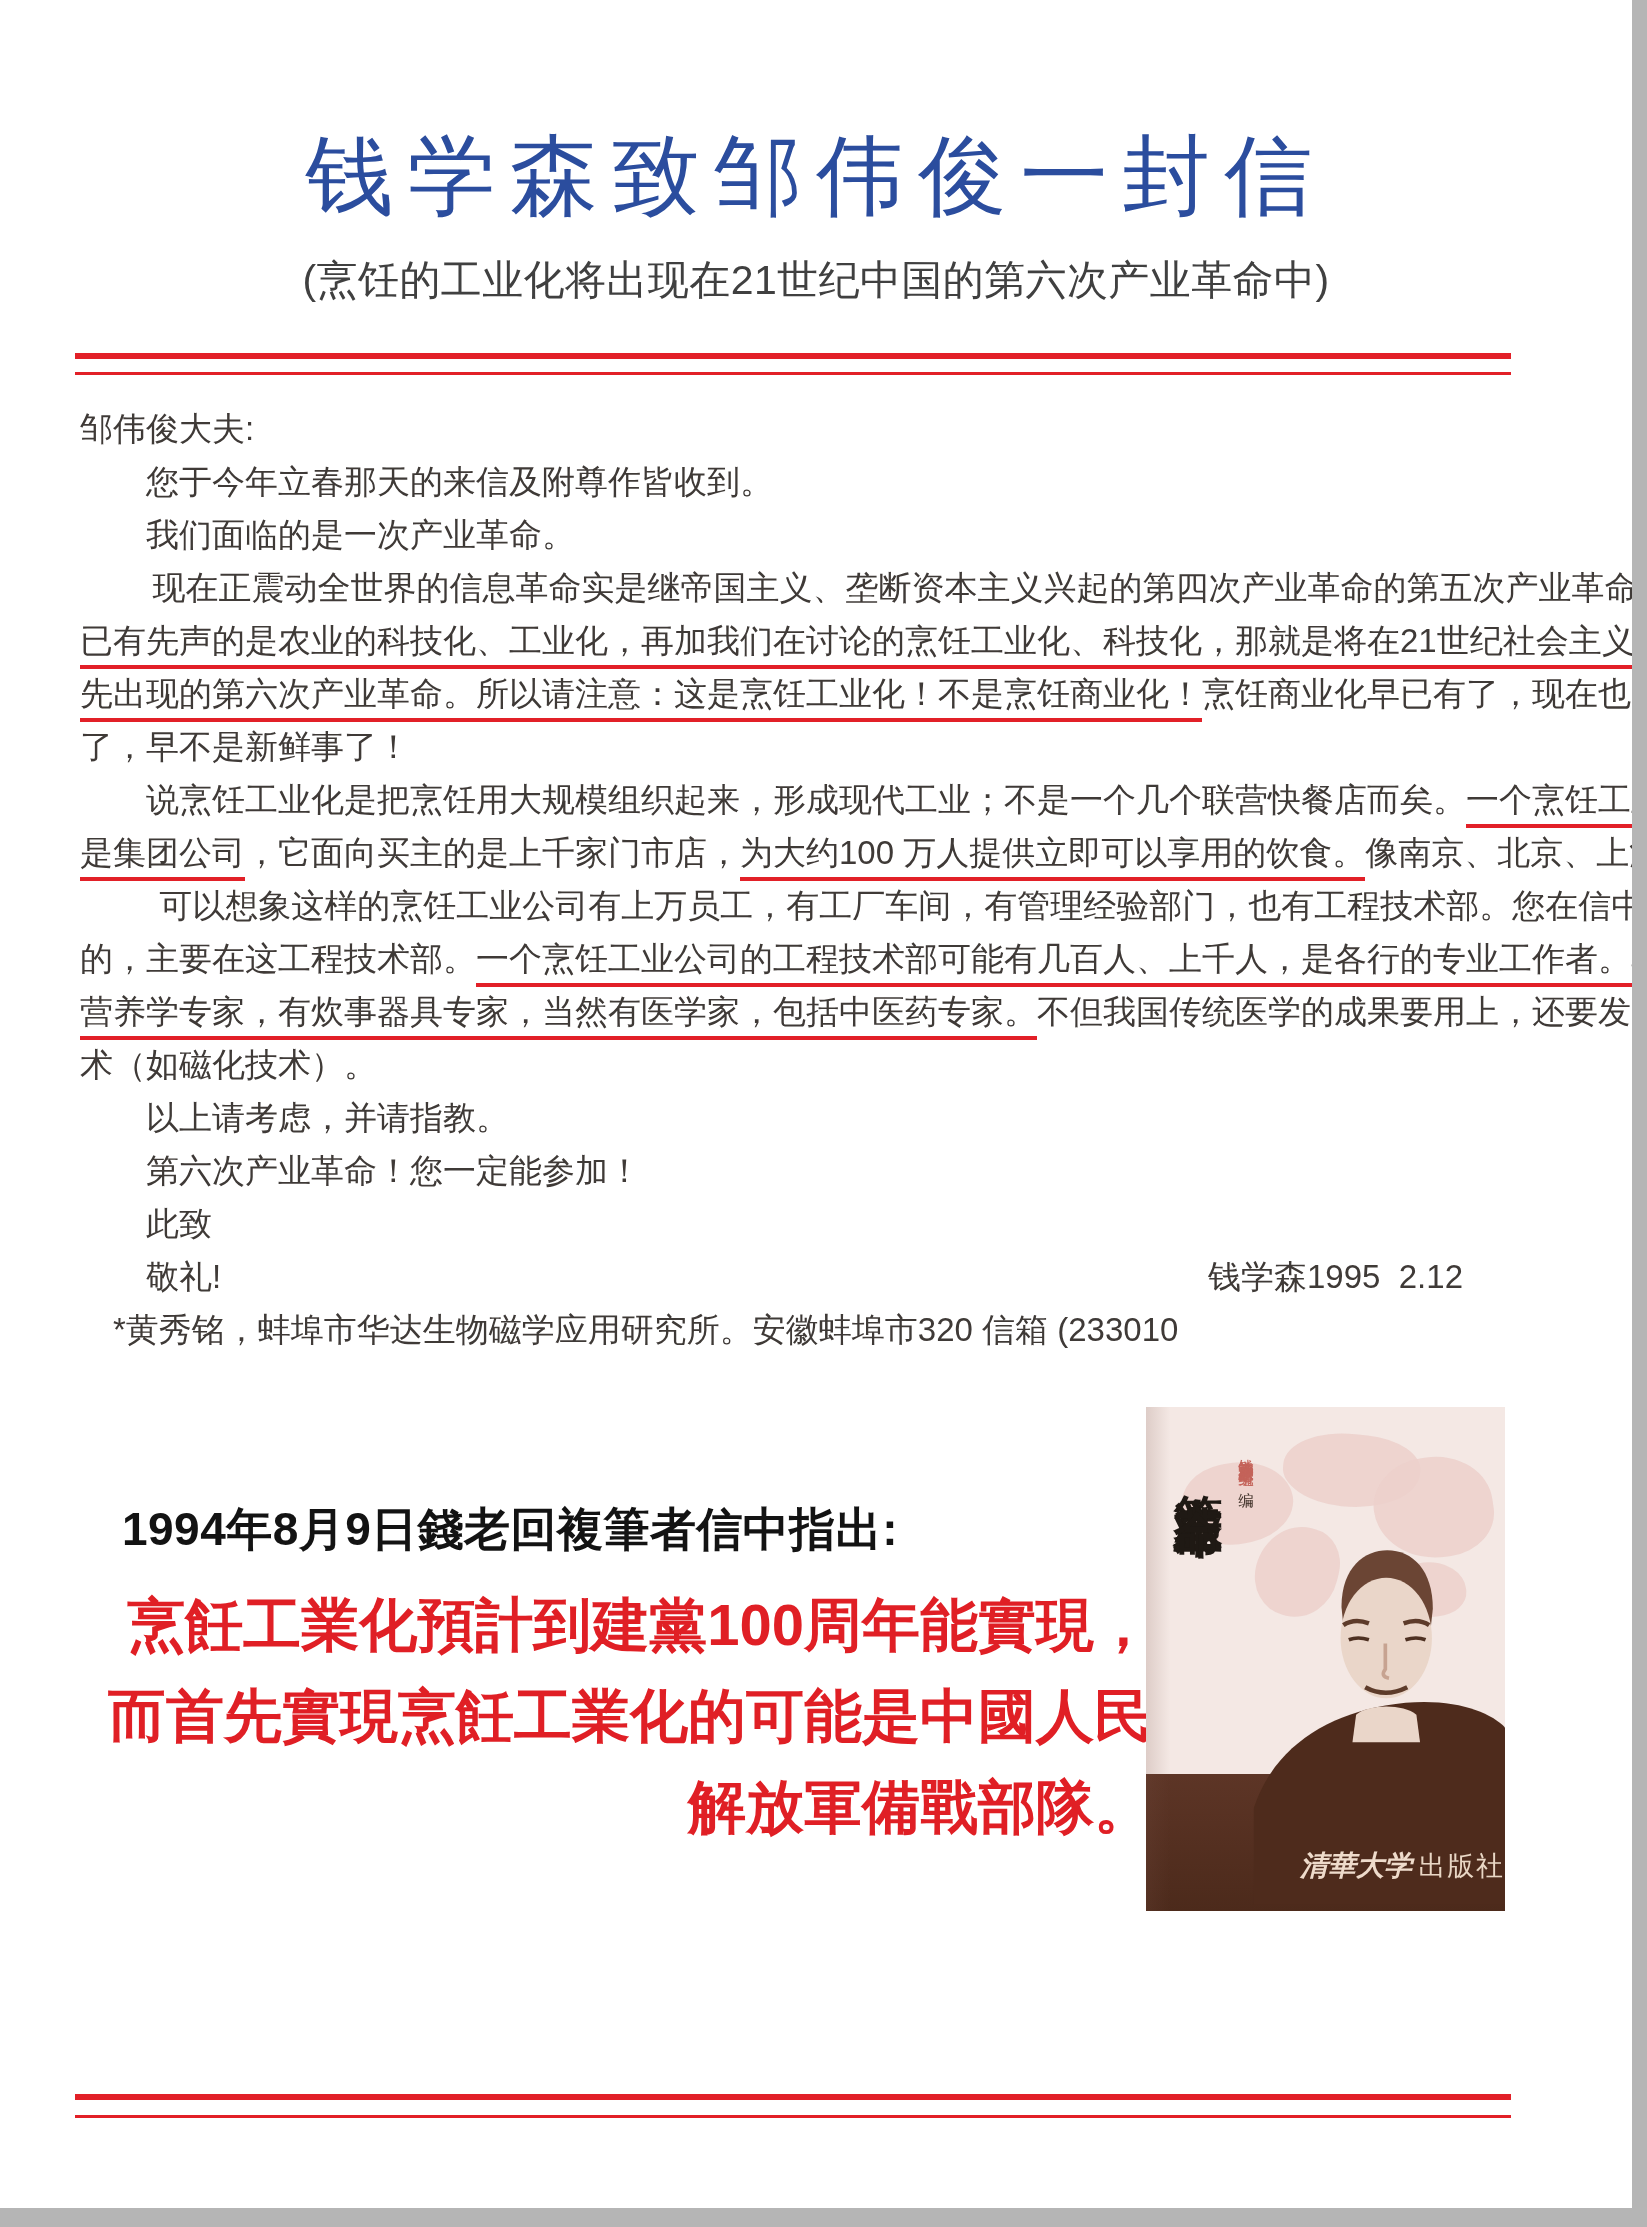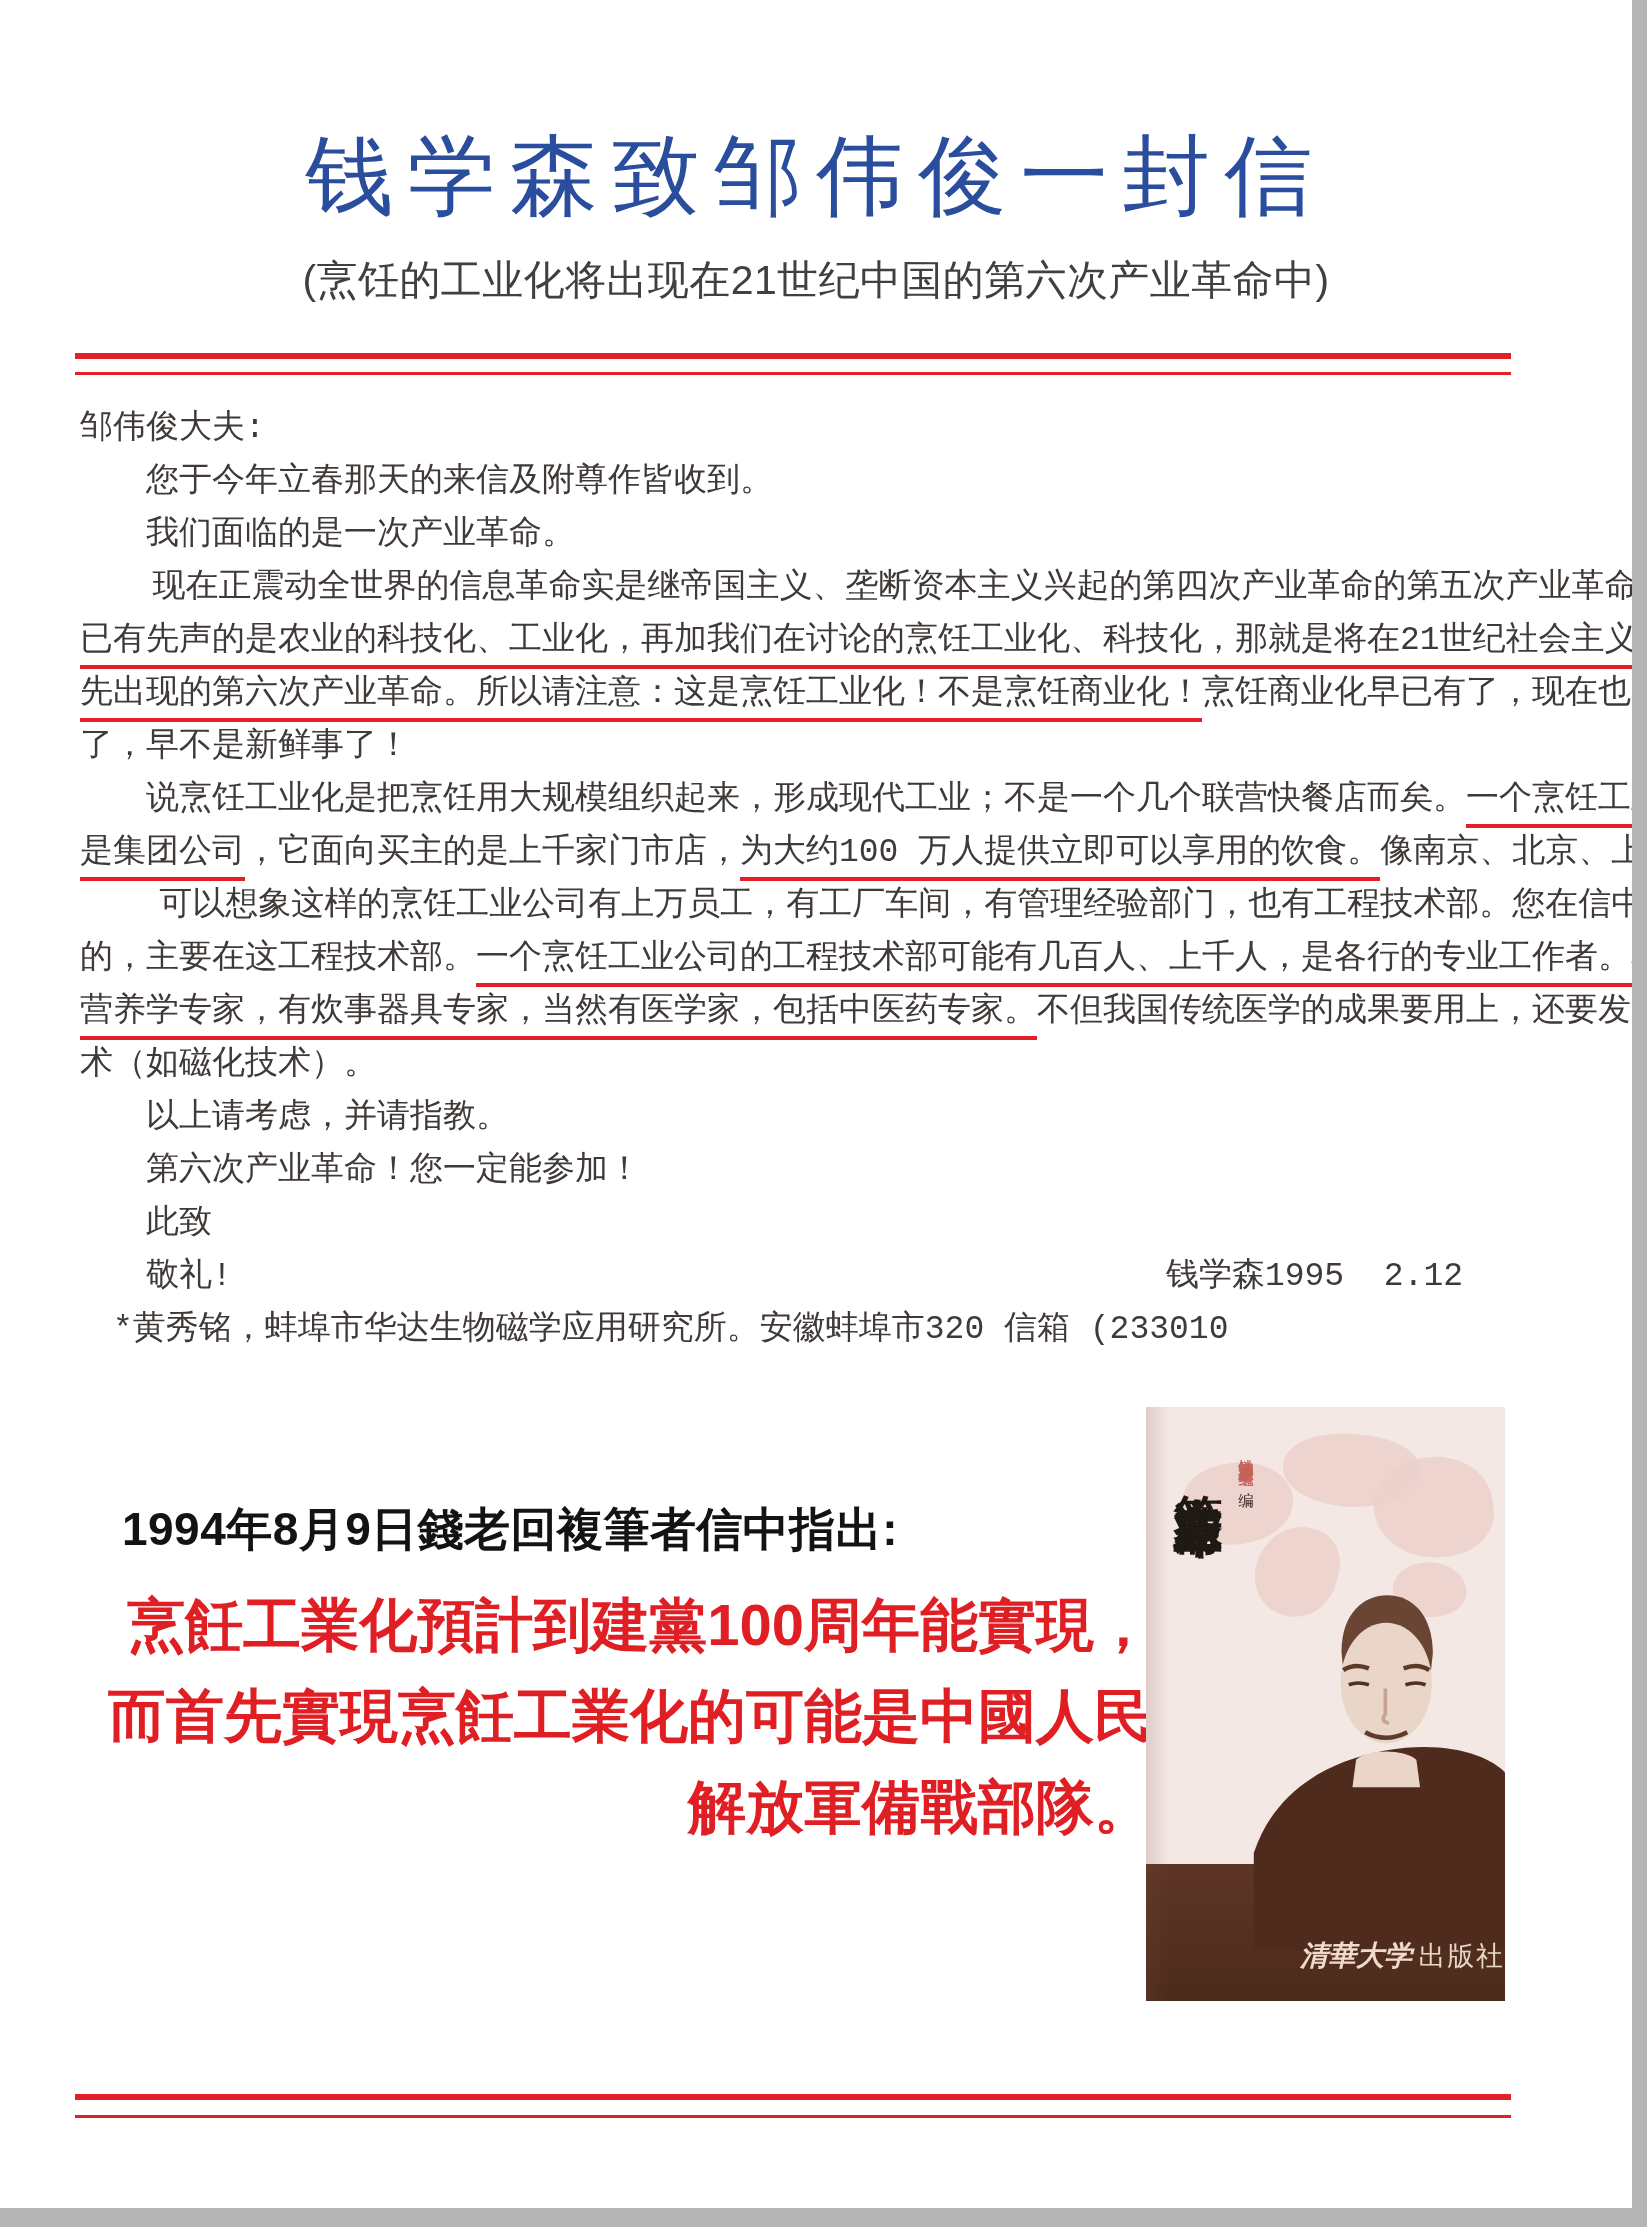--- a/index.html
+++ b/index.html
@@ -44,21 +44,20 @@
   
   .letter{
     position:absolute;left:80px;top:402px;width:1427px;
     font-size:33px;line-height:53px;
     color:#3f3a37;
   }
   .letter .line{
     position:relative;
     white-space:nowrap;
     height:53px;
-    font-family:Liberation Mono, monospace;
   }
   .letter .u{
     border-bottom:4.6px solid var(--accent-red);
     padding-bottom:6.4px;
   }
   .letter .sig{
     position:absolute;right:44px;top:0;
     white-space:pre;
   }
   
@@ -72,21 +71,21 @@
   .ps-red{
     position:absolute;left:108px;top:1579px;
     font-size:58px;font-weight:bold;line-height:91px;
     color:var(--heading-red);
     white-space:nowrap;
     text-align:right;
   }
   
   .book{
     position:absolute;left:1146px;top:1407px;
-    width:359px;height:594px;
+    width:359px;height:504px;
     background:#f4e8e4;
     overflow:hidden;
   }
   .book .spine-shade{
     position:absolute;left:0;top:0;width:24px;height:100%;
     background:linear-gradient(90deg,rgba(120,80,70,0.18),rgba(120,80,70,0));
   }
   .map-blob{position:absolute;background:#ecd0cb;opacity:0.85;}
   .book-band{
     position:absolute;left:0;bottom:0;width:100%;height:137px;

